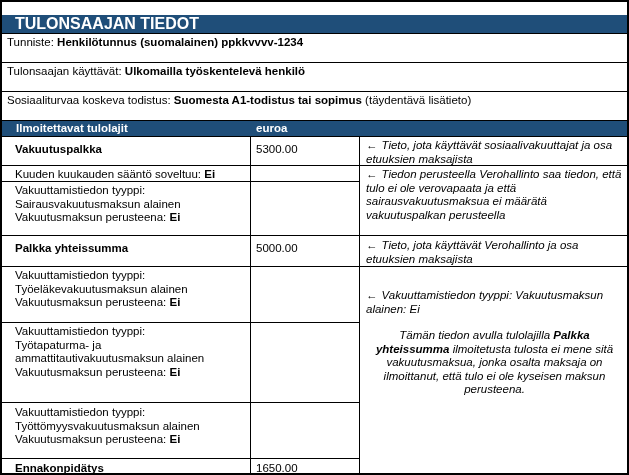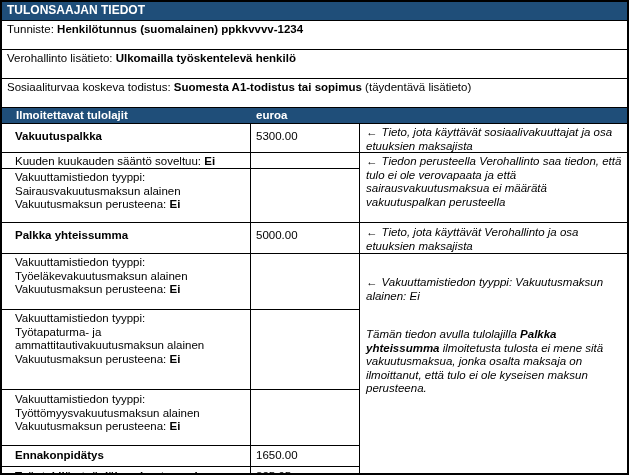--- a/index.html
+++ b/index.html
@@ -8,23 +8,24 @@
   .doc {
     width: 629px; height: 475px;
     border: 2px solid var(--border-black);
     background: #ffffff;
     font-family: "Liberation Sans", "DejaVu Sans", sans-serif;
     font-size: 11.5px; line-height: 13.5px; color: #000;
     overflow: hidden;
   }
   .titlebar {
     height: 19px; background: var(--header-blue);
-    color: #fff; font-weight: bold; font-size: 12px;
-    line-height: 17px; padding-left: 5px;
+    color: #fff; font-weight: bold; font-size: 16px;
+    line-height: 17px; padding-left: 13px;
     border-bottom: 1px solid var(--border-black);
+    margin-top: 13px;
   }
   .inforow {
     height: 29px; line-height: 15px; padding: 1px 4px 0 5px;
     border-bottom: 1px solid var(--border-black);
     white-space: nowrap; overflow: hidden;
   }
   .b { font-weight: bold; }
   .thead {
     height: 16px; background: var(--header-blue);
     color: #fff; font-weight: bold; line-height: 15px;
@@ -48,38 +49,38 @@
     width: 268px; border-left: 1px solid var(--border-black);
     display: flex; flex-direction: column; font-style: italic;
   }
   .ann { padding: 2px 4px 0 6px; border-bottom: 1px solid var(--border-black); }
   .ann:last-child { border-bottom: none; }
   .a1 { height: 29px; }
   .a2 { height: 70px; }
   .a3 { height: 31px; padding-top: 3px; }
   .a4 { height: 255px; padding-top: 22px; }
   .arrow { margin-right: 4px; }
-  .ap2 { margin-top: 25px; }
+  .ap2 { margin-top: 13px; text-align: center; }
   .bi { font-weight: bold; }
 </style>
 </head>
 <body>
 
 <div class="doc">
 
   <div class="titlebar">
     <span>TULONSAAJAN TIEDOT</span>
   </div>
 
   <div class="inforow">
     <span>Tunniste: </span><span class="b">Henkilötunnus (suomalainen) ppkkvvvv-1234</span><span></span>
   </div>
 
   <div class="inforow">
-    <span>Verohallinto lisätieto: </span><span class="b">Ulkomailla työskentelevä henkilö</span><span></span>
+    <span>Tulonsaajan käyttävät: </span><span class="b">Ulkomailla työskentelevä henkilö</span><span></span>
   </div>
 
   <div class="inforow">
     <span>Sosiaaliturvaa koskeva todistus: </span><span class="b">Suomesta A1-todistus tai sopimus</span><span> (täydentävä lisätieto)</span>
   </div>
 
   <div class="thead">
     <div class="h1">Ilmoitettavat tulolajit</div>
     <div class="h2">euroa</div>
   </div>

